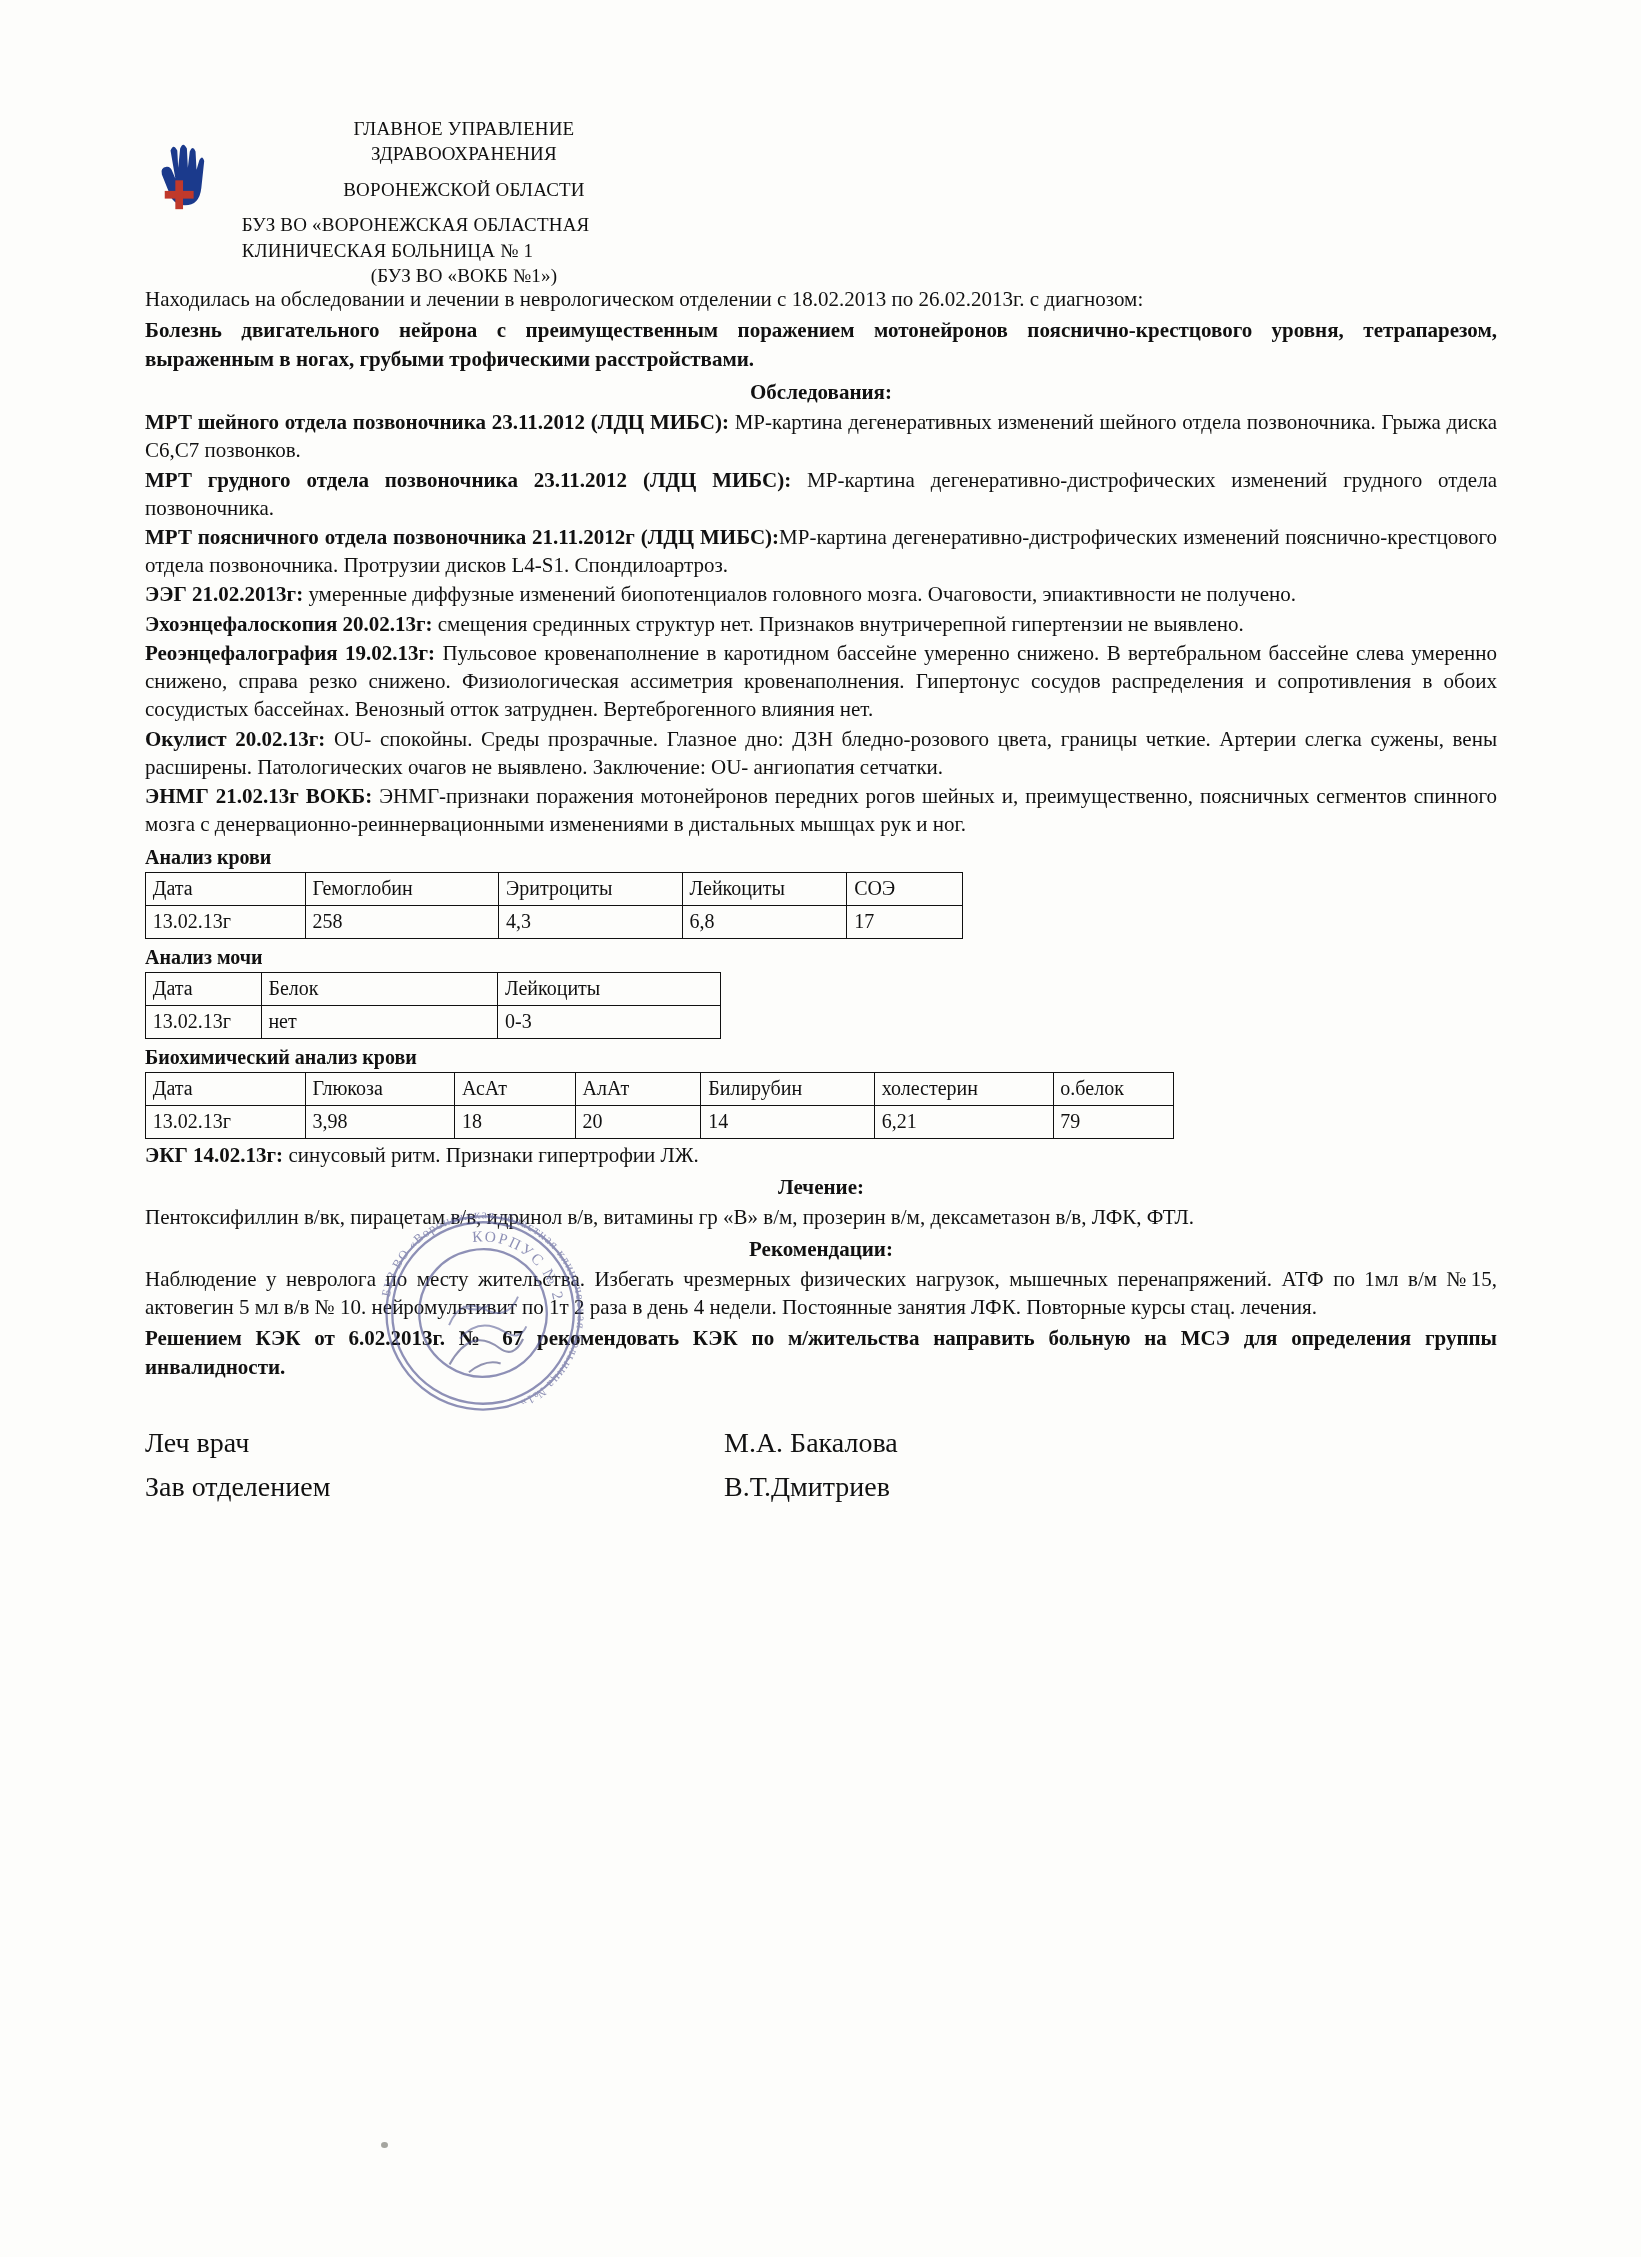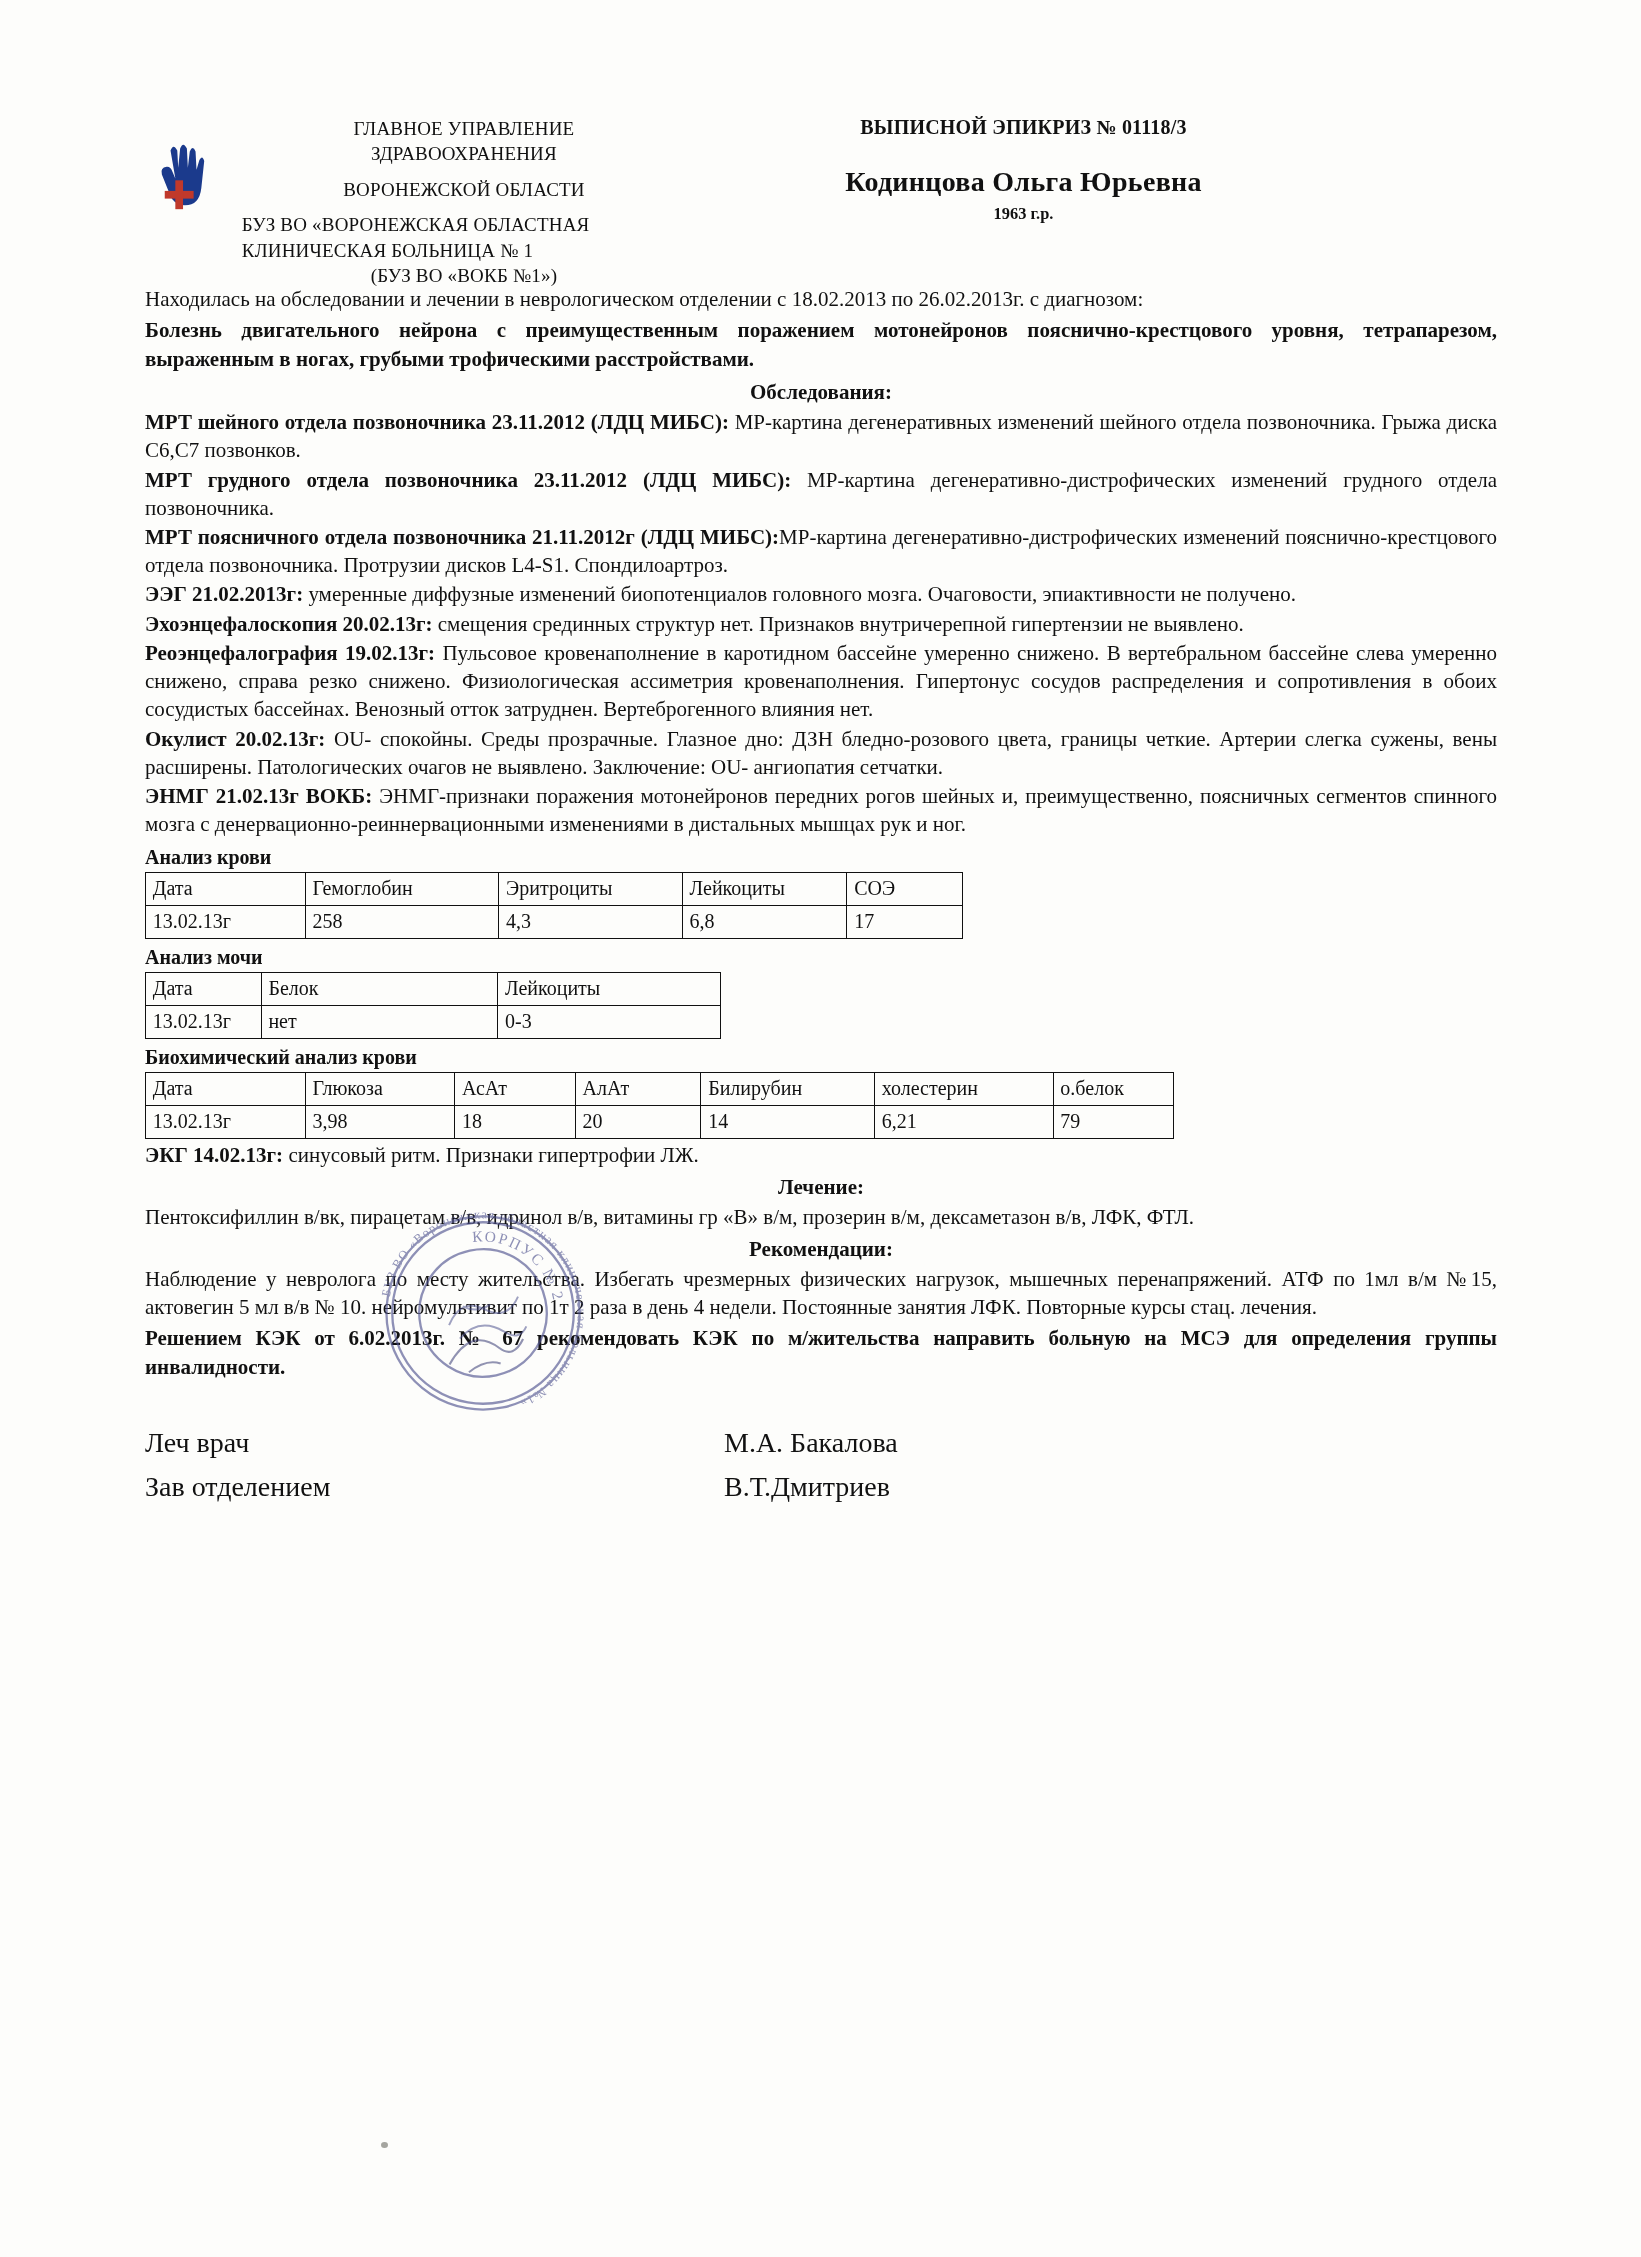--- a/index.html
+++ b/index.html
@@ -181,25 +181,20 @@
 
       <div class="org-block">
         <span class="org-line">ГЛАВНОЕ УПРАВЛЕНИЕ</span>
         <span class="org-line">ЗДРАВООХРАНЕНИЯ</span>
         <span class="org-line org-gap">ВОРОНЕЖСКОЙ ОБЛАСТИ</span>
         <span class="org-line org-gap org-left">БУЗ ВО «ВОРОНЕЖСКАЯ ОБЛАСТНАЯ</span>
         <span class="org-line org-left">КЛИНИЧЕСКАЯ  БОЛЬНИЦА  № 1</span>
         <span class="org-line">(БУЗ ВО «ВОКБ №1»)</span>
       </div>
 
-      <div class="title-block">
-        <div class="doc-title">ВЫПИСНОЙ ЭПИКРИЗ № 01118/3</div>
-        <div class="patient-name">Кодинцова Ольга Юрьевна</div>
-        <div class="patient-birth">1963 г.р.</div>
-      </div>
     </div>
 
     <div class="body-text">
 
       <div class="p">Находилась на обследовании и лечении в неврологическом отделении с 18.02.2013 по 26.02.2013г. с диагнозом:</div>
       <div class="diag">Болезнь двигательного нейрона с преимущественным поражением мотонейронов пояснично-крестцового уровня,  тетрапарезом, выраженным в ногах,  грубыми трофическими расстройствами.</div>
 
       <div class="center-head">Обследования:</div>
 
       <div class="p sect">

